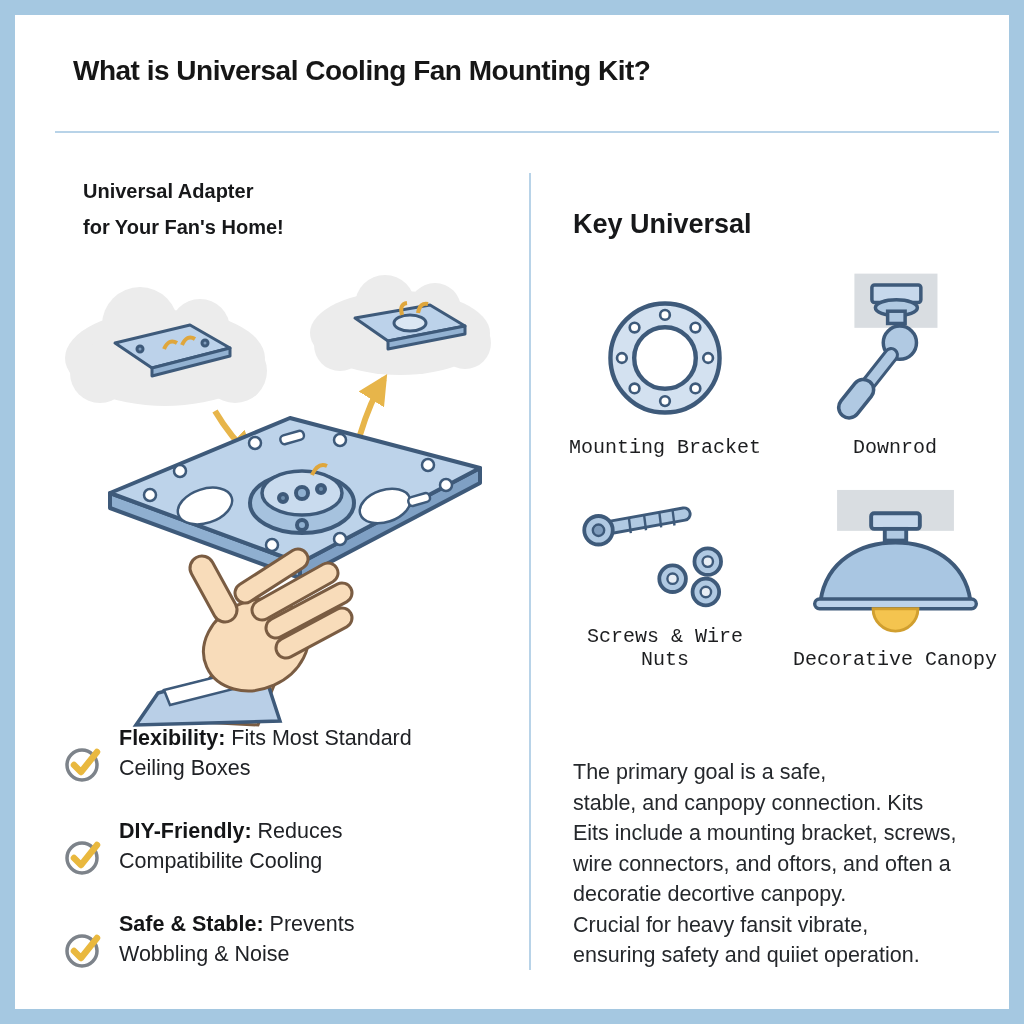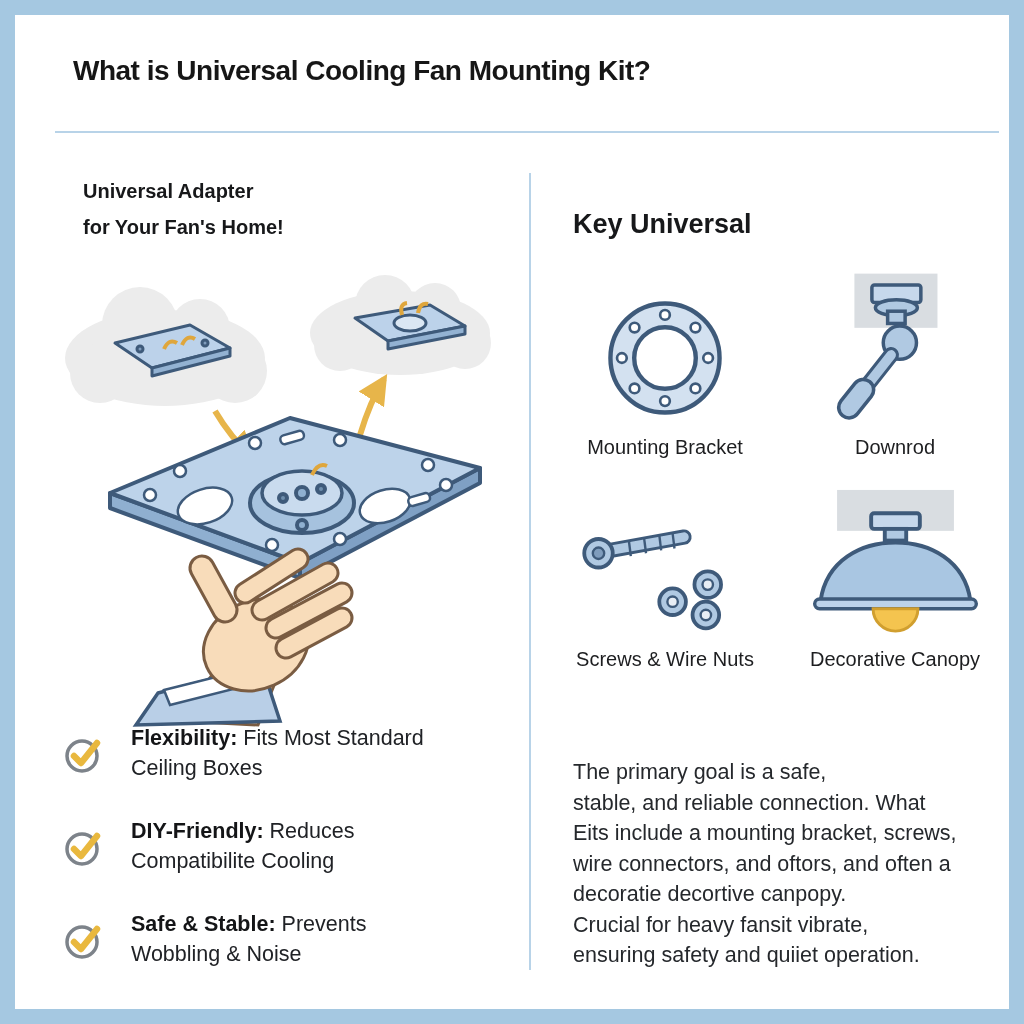--- a/index.html
+++ b/index.html
@@ -9,31 +9,31 @@
          color:#161616;letter-spacing:-0.5px;}
   .h-divider{position:absolute;left:40px;top:116px;width:944px;height:2px;background:#b8d3e8;}
   .v-divider{position:absolute;left:514px;top:158px;width:2px;height:797px;background:#b8d3e8;}
 
   .left-heading{position:absolute;left:68px;top:158px;font-size:20px;font-weight:700;
                 color:#17181a;line-height:36px;}
   .illustration{position:absolute;left:25px;top:248px;}
 
   .checklist{position:absolute;left:48px;top:708px;width:400px;display:flex;
              flex-direction:column;gap:33px;}
-  .check-item{display:flex;gap:28px;align-items:center;}
+  .check-item{display:flex;gap:16px;align-items:flex-end;}
   .check-icon{flex:0 0 40px;margin-top:2px;}
   .check-text{width:330px;font-size:21.5px;line-height:30px;color:#202226;}
   .check-text b{font-weight:700;color:#141517;}
 
   .right-heading{position:absolute;left:558px;top:194px;font-size:27px;font-weight:800;color:#17181a;}
   .components{position:absolute;left:545px;top:256px;width:440px;display:grid;
               grid-template-columns:1fr 1fr;column-gap:20px;row-gap:24px;}
   .comp-cell{display:flex;flex-direction:column;align-items:center;justify-content:flex-end;height:188px;}
   .comp-icon{margin-bottom:12px;}
-  .comp-label{font-size:20px;color:#1d1e20;text-align:right;}
+  .comp-label{font-size:20px;color:#1d1e20;text-align:center;font-family:Liberation Mono, monospace;}
 
   .paragraph{position:absolute;left:558px;top:734px;width:430px;font-size:21.5px;
              line-height:30.5px;color:#25282c;margin-top:8px;}
 </style>
 </head>
 <body>
 
 <div class="canvas">
 
   <div class="title">What is Universal Cooling Fan Mounting Kit?</div>
@@ -241,21 +241,21 @@
         <path d="M18,116 C24,74 60,56 95,56 C130,56 166,74 172,116 Z" fill="#a9c6e2" stroke="#3e5a7a" stroke-width="4"></path>
         <rect x="12" y="114" width="166" height="10" rx="5" fill="#bcd2ea" stroke="#3e5a7a" stroke-width="3.5"></rect>
         <path d="M72,124 A23,23 0 0 0 118,124 Z" fill="#f4c44f" stroke="#d19f2f" stroke-width="3"></path>
       </svg>
       <div class="comp-label">Decorative Canopy</div>
     </div>
   </div>
 
   <div class="paragraph">
     <div>The primary goal is a safe,</div>
-    <div>stable, and reliable connection. What</div>
+    <div>stable, and canpopy connection. Kits</div>
     <div>Eits include a mounting bracket, screws,</div>
     <div>wire connectors, and oftors, and often a</div>
     <div>decoratie decortive canpopy.</div>
     <div>Crucial for heavy fansit vibrate,</div>
     <div>ensuring safety and quiiet operation.</div>
   </div>
 
 </div>
 
 </body></html>

